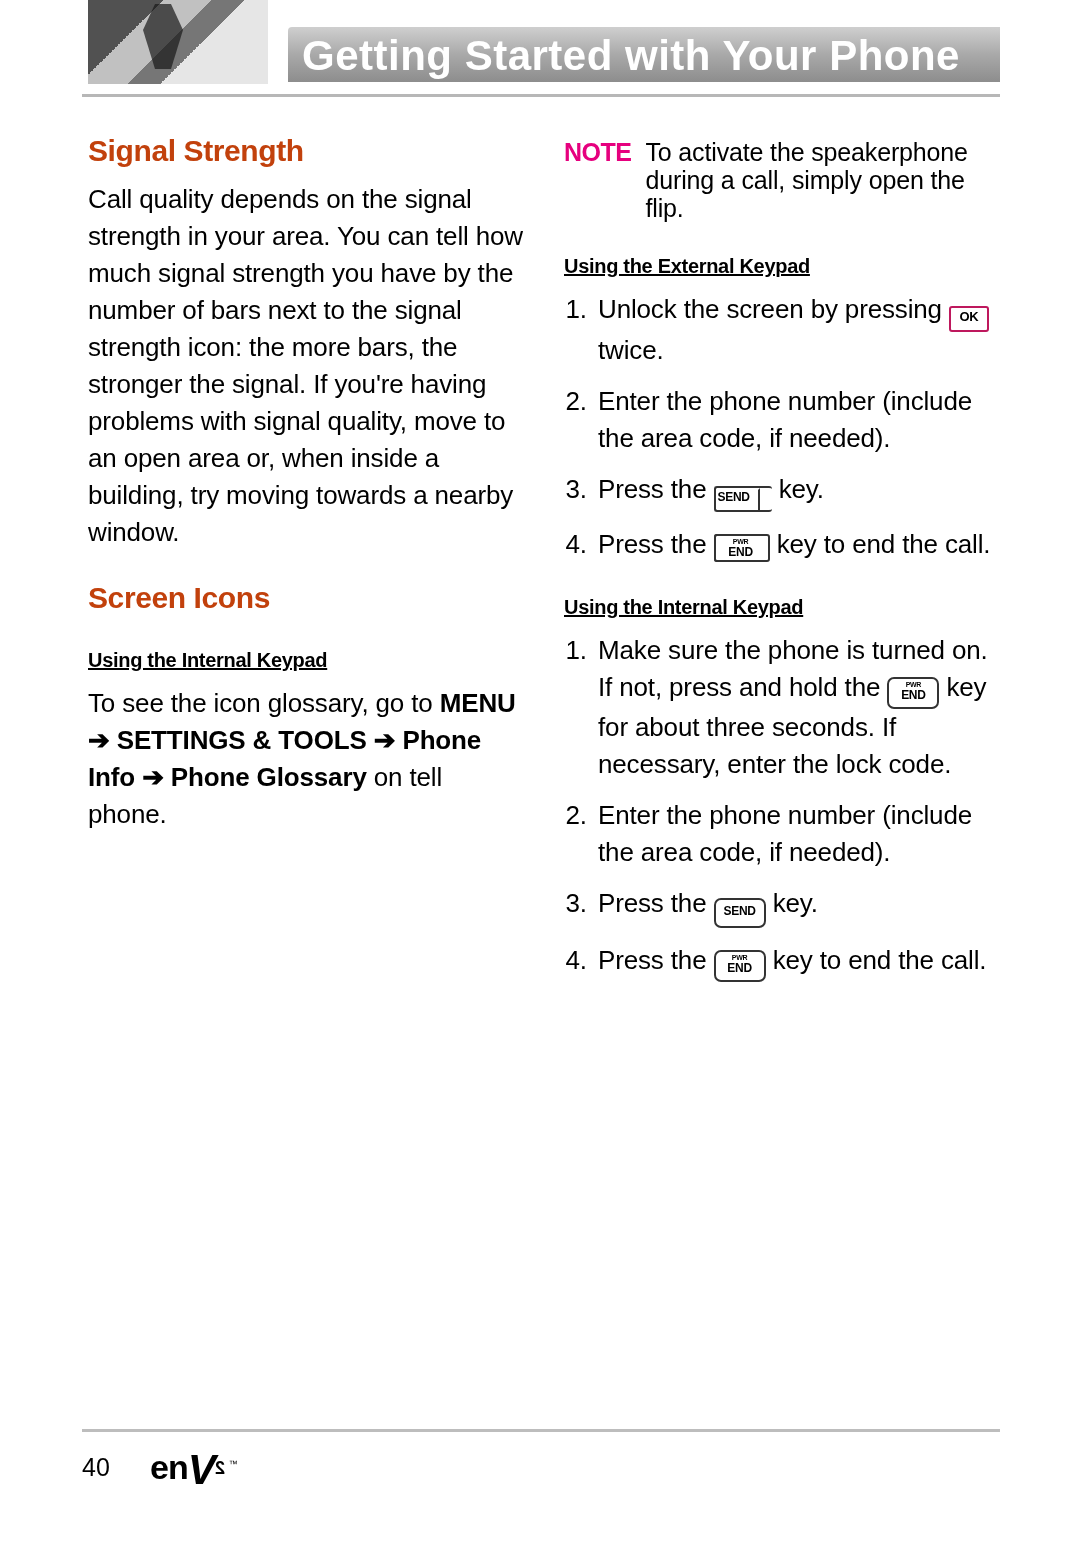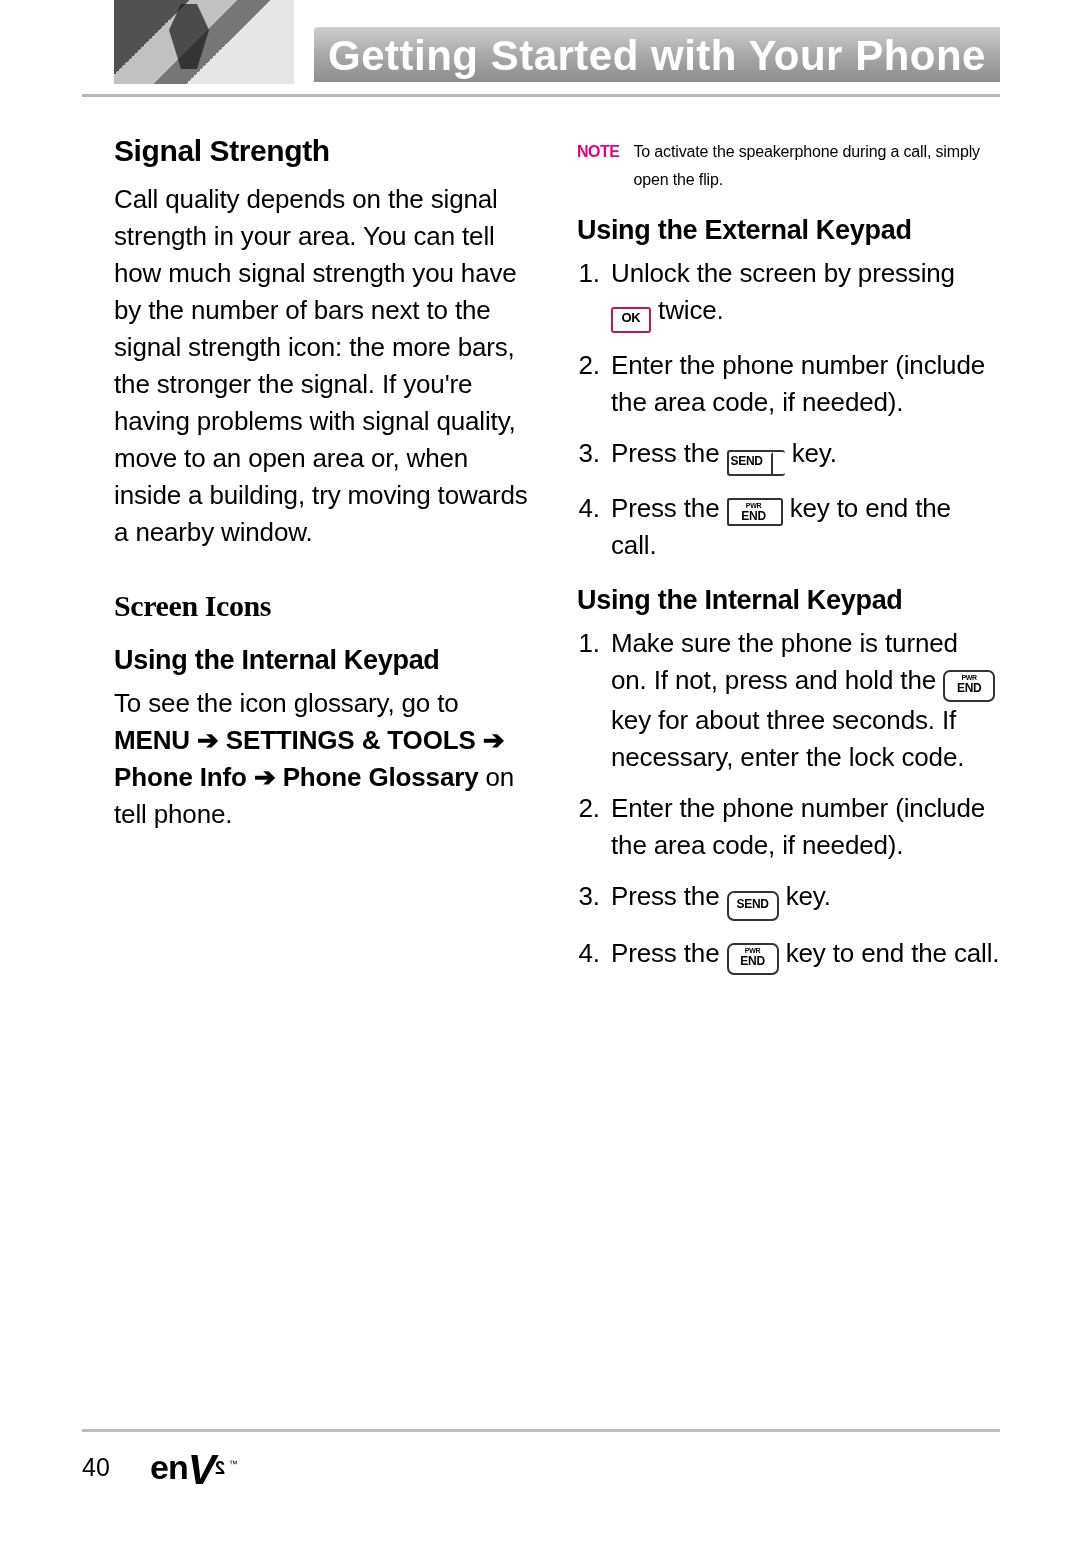--- a/index.html
+++ b/index.html
@@ -10,21 +10,21 @@
     background: #fff;
     font-family: "Helvetica Neue", Helvetica, Arial, sans-serif;
     color: #000;
     -webkit-font-smoothing: antialiased;
   }
   .page {
     position: relative;
     width: 1080px;
     height: 1552px;
     box-sizing: border-box;
-    padding: 0 80px 0 114px;
+    padding: 0 80px 0 88px;
   }
   
   .header {
     position: relative;
     height: 90px;
   }
   .header-photo {
     position: absolute;
     left: 0;
     top: -6px;
@@ -71,43 +71,44 @@
     gap:40px;
     padding-top:42px;
   }
   .col {
     width: 438px;
     font-size: 26px;
     line-height: 37px;
     letter-spacing:-.15px;
   }
   .h2 {
-    color:#000000;
+    color:#c2410c;
     font-weight:700;
     font-size:30px;
     margin:0 0 12px 0;
     font-family:"Arial Narrow","Helvetica Condensed",Arial,sans-serif;
     letter-spacing:-.4px;
   }
-  .h2.second { margin-top:36px;font-family:Liberation Serif, serif; }
+  .h2.second { margin-top:28px; }
   .h3 {
     font-weight:700;
-    font-size:27px;
-    margin:18px 0 6px 0;
+    font-size:20px;
+    margin:26px 0 6px 0;
     font-family:"Arial Narrow","Helvetica Condensed",Arial,sans-serif;
     letter-spacing:-.3px;
+    text-decoration:underline;
   }
   p{margin:0 0 6px 0;}
   .arrow{font-weight:700;}
   .bold{font-weight:700;}
   .note-row{
     display:flex;
     gap:14px;
     margin:6px 0 4px 0;
-    font-size:16px;
+    font-size:25px;
     line-height:28px;
   }
   .note-tag{color:#e6007e;font-weight:700;letter-spacing:-.5px;}
   ol{
     margin:0;
     padding-left:30px;
   }
   ol li{
     margin:6px 0 14px 0;
     padding-left:4px;

